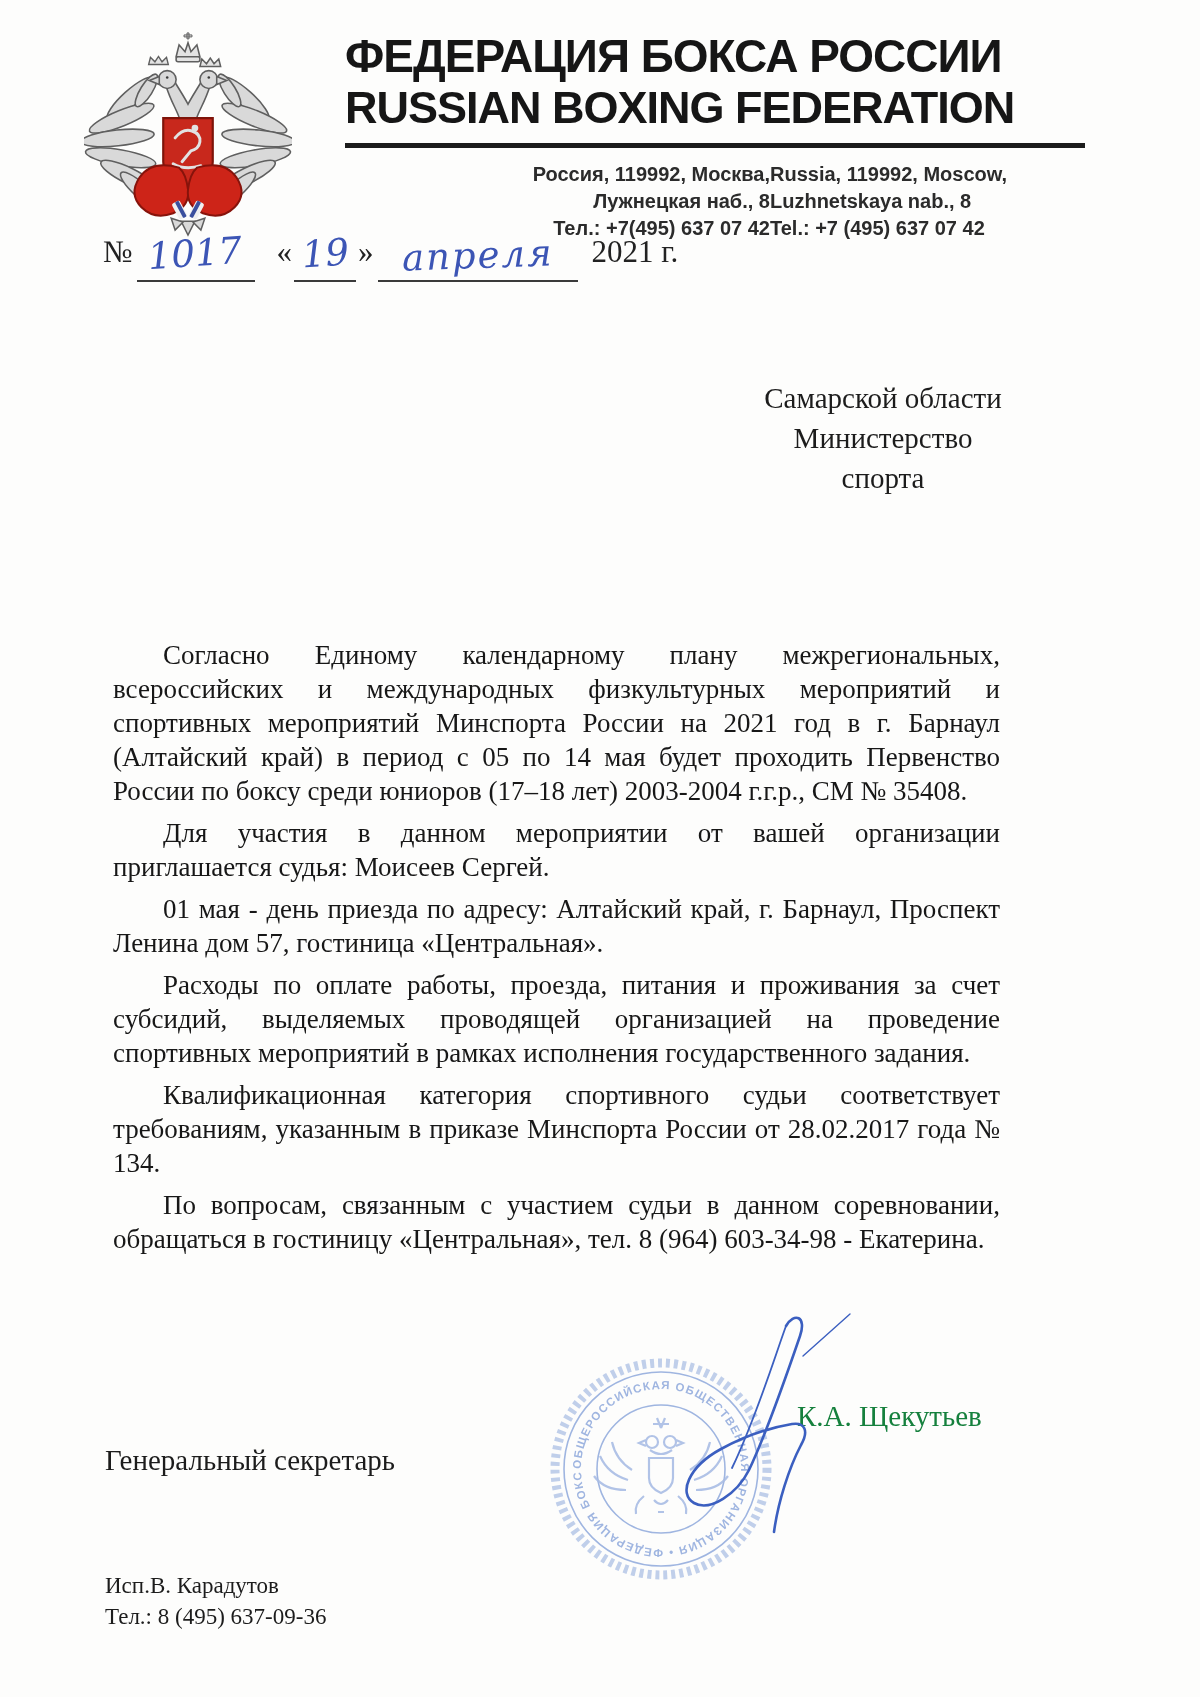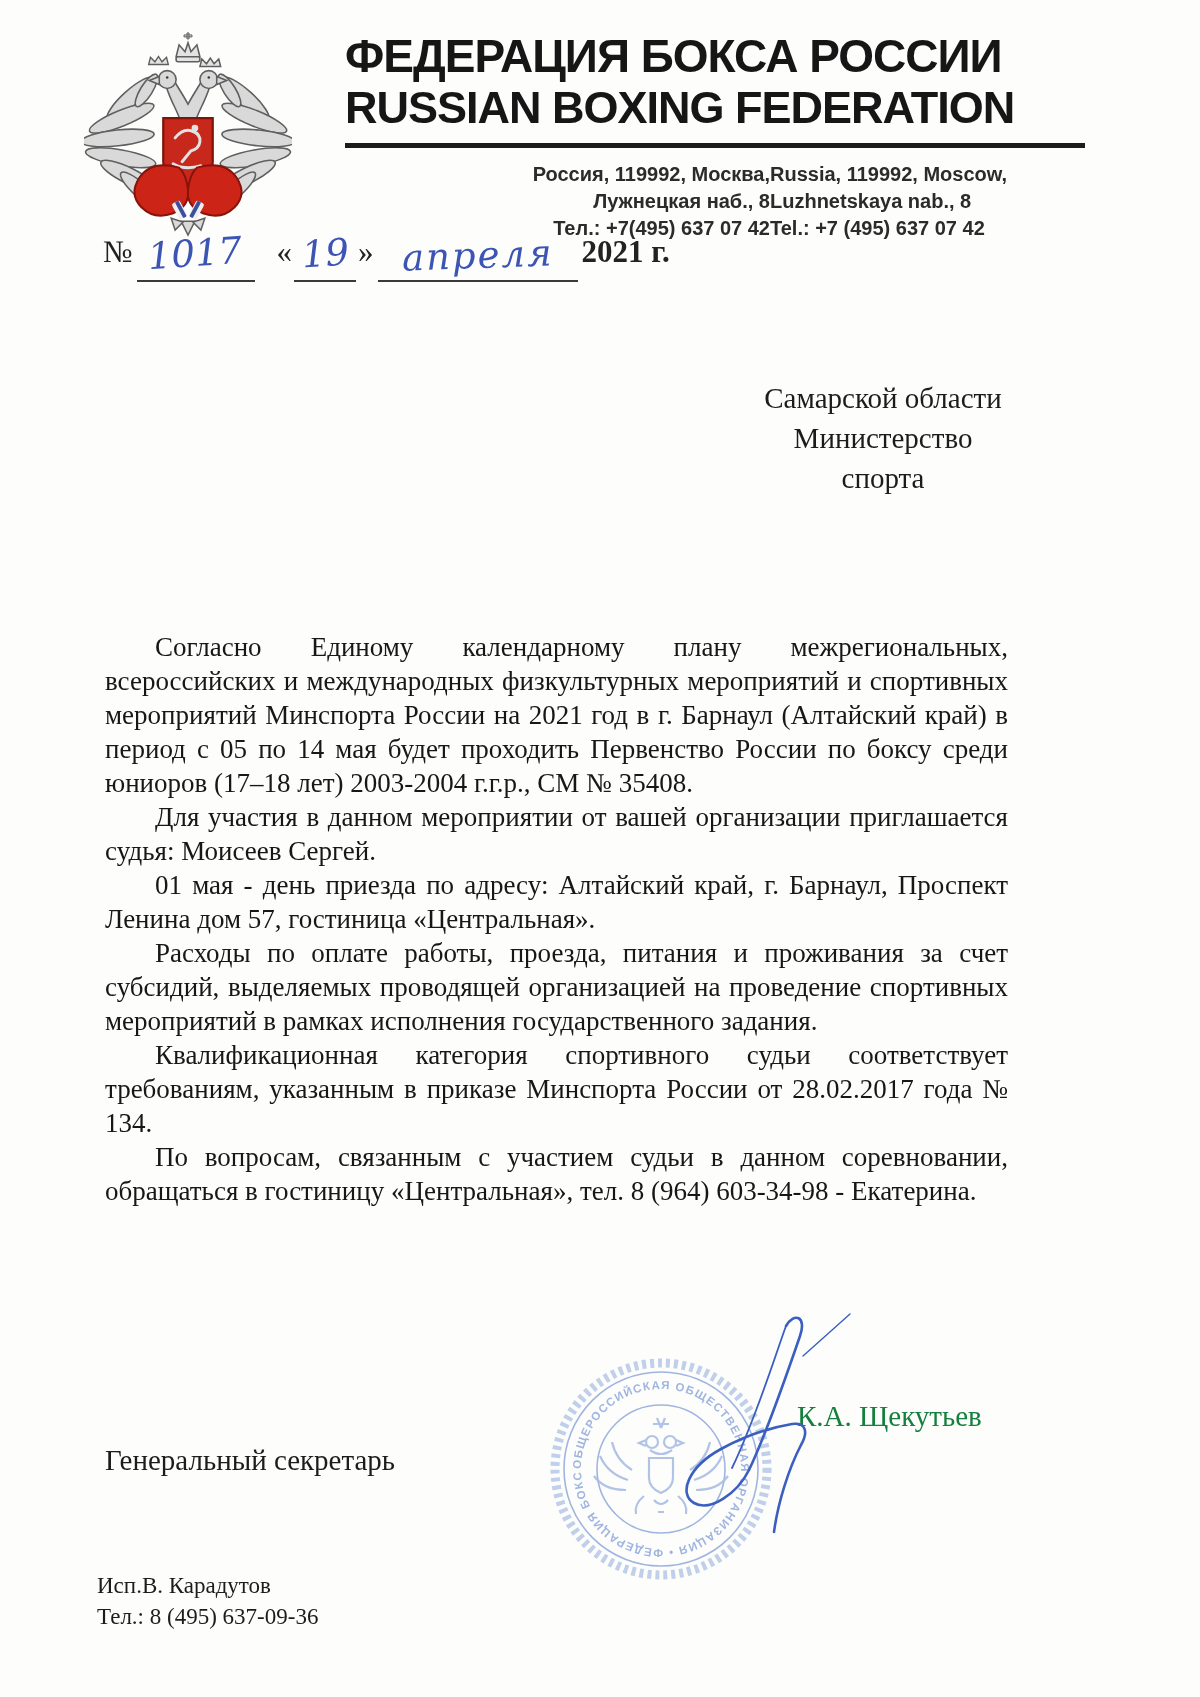--- a/index.html
+++ b/index.html
@@ -35,44 +35,44 @@
   .uline { display:inline-block; border-bottom:2px solid #3a3a3a; text-align:center; vertical-align:-6px; height:42px; }
   .u-num { width:118px; margin-left:4px; margin-right:22px; }
   .u-day { width:62px; margin:0 2px; }
   .u-month { width:200px; margin:0 2px 0 4px; }
   .hw {
     display:inline-block; color:#3c55b5; font-style:italic;
     font-family:"DejaVu Serif", serif; font-size:37px; line-height:36px;
     transform:rotate(-4deg) translateY(-2px);
   }
   .hw-script { transform:rotate(-2deg) translateY(0px); letter-spacing:2px; }
-  .doc-year { margin-left:2px;font-weight:bold; }
+  .doc-year { margin-left:12px; }
 
   
   .recipient {
     position:absolute; left:752px; top:378px; width:262px;
     font-size:29px; line-height:40px; text-align:center; color:#1c1c1c;
   }
 
   
   .body-text {
     position:absolute; left:105px; top:630px; width:903px;
     font-size:27px; line-height:34px; text-align:justify; color:#171717;
   }
-  .body-text p { margin:0; text-indent:50px; }
+  .body-text p { margin:8px; text-indent:50px; }
 
   
   .sign-role { position:absolute; left:105px; top:1400px; font-size:29px; color:#1c1c1c;margin-top:44px; }
   .sign-name { position:absolute; left:797px; top:1400px; font-size:29px; color:#15803d; }
 
   .stamp { position:absolute; left:546px; top:1354px; width:230px; height:230px; opacity:.85; }
   .autograph { position:absolute; left:628px; top:1310px; width:235px; height:255px; }
 
   
-  .footer { position:absolute; left:97px; top:1570px; font-size:23px; line-height:31px; color:#1c1c1c; }
+  .footer { position:absolute; left:105px; top:1570px; font-size:23px; line-height:31px; color:#1c1c1c; }
 </style>
 </head>
 <body>
 
 <div class="page">
 
   <svg class="emblem" viewBox="0 0 210 212">
     <g stroke="#5f5f5f" stroke-width="1.6" fill="#d9d9d9">
 
       <g>

